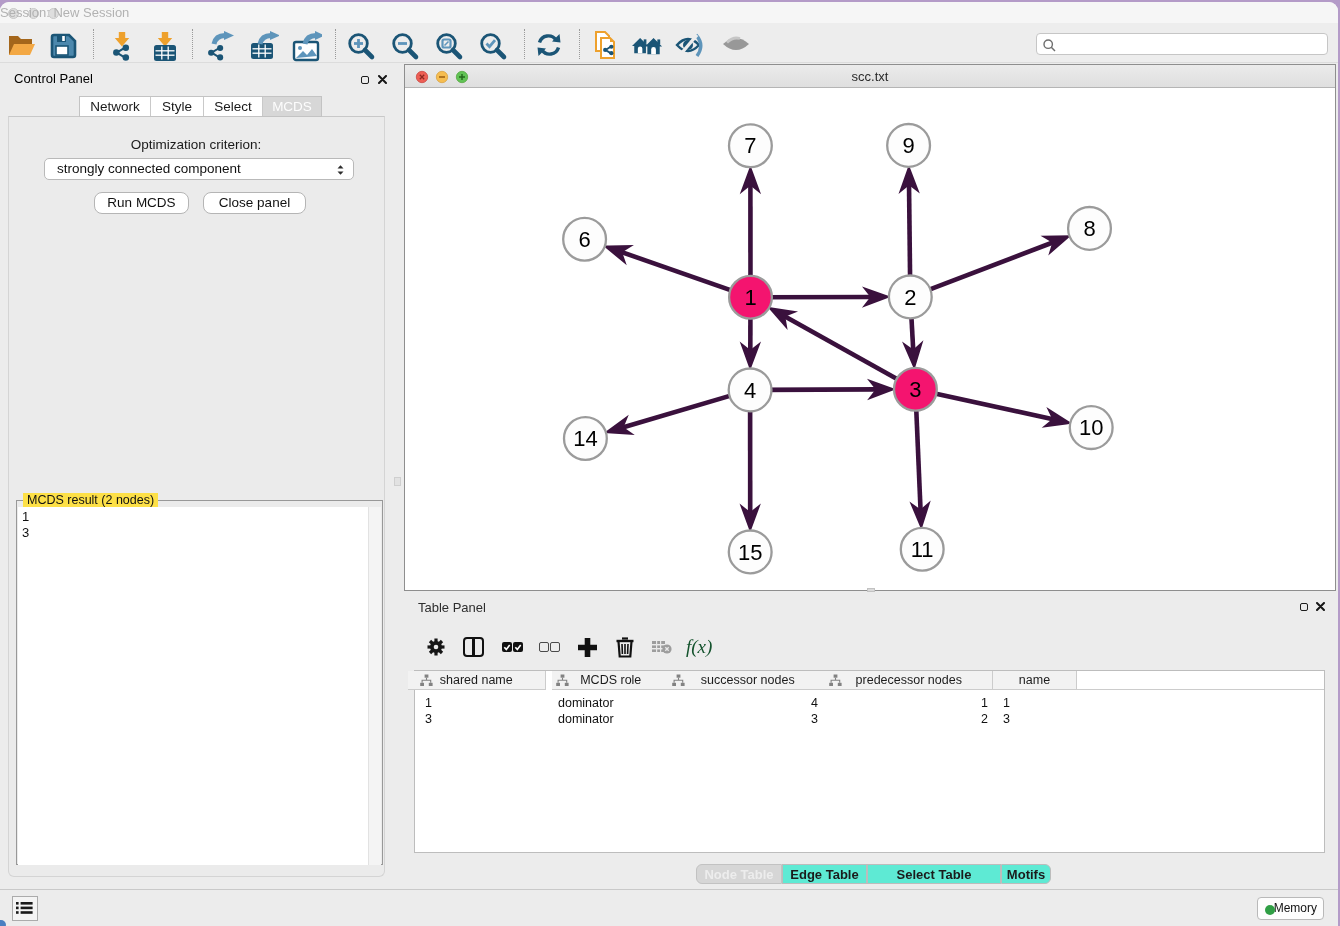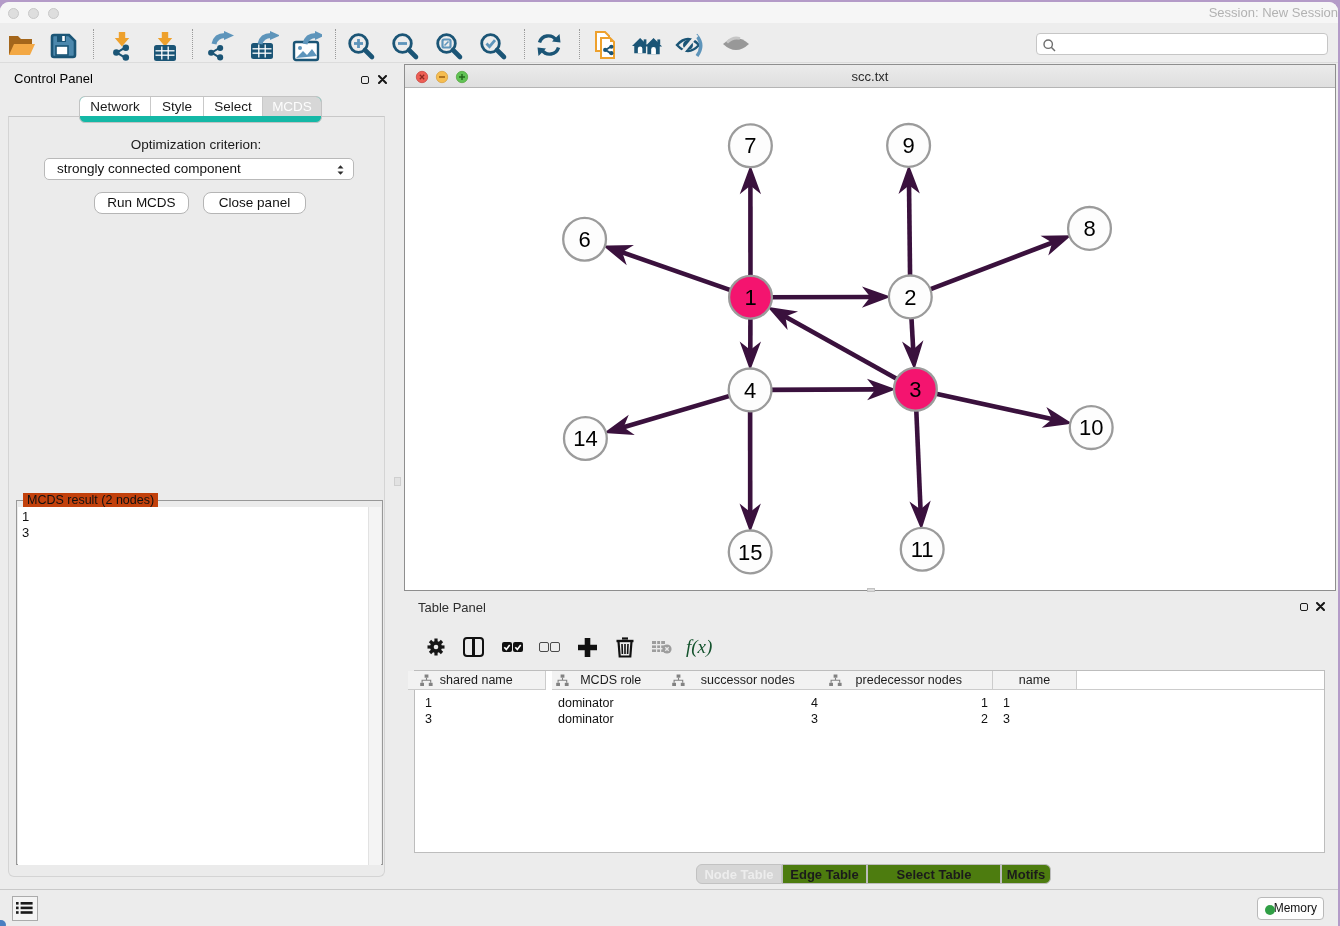--- a/index.html
+++ b/index.html
@@ -1,48 +1,48 @@
 <!DOCTYPE html>
 <html><head><meta charset="utf-8">
 <style>
 *{margin:0;padding:0;box-sizing:border-box}
 html,body{width:1340px;height:926px;overflow:hidden;background:#b49bc8;font-family:"Liberation Sans",sans-serif}
 #app{position:absolute;left:0;top:2px;width:1338px;height:924px;background:#ececec;border-radius:9px 9px 0 0}
 .abs{position:absolute}
 
 #titlebar{position:absolute;left:0;top:2px;width:1338px;height:22px;background:#f6f6f6;border-radius:9px 9px 0 0;border-bottom:1px solid #d2d2d2}
 .tl{position:absolute;top:5.5px;width:11px;height:11px;border-radius:50%;background:#dedede;border:1px solid #c9c9c9}
-#wtitle{position:absolute;left:0;top:3px;width:1338px;text-align:right;font-size:13px;color:#b2b2b2}
+#wtitle{position:absolute;left:0;top:3px;width:1338px;text-align:left;font-size:13px;color:#b2b2b2}
 
 #toolbar{position:absolute;left:0;top:23px;width:1338px;height:40px;background:#ededed;border-bottom:1px solid #dcdcdc}
 .tsep{position:absolute;top:5px;height:30px;width:0;border-left:1px dotted #9a9a9a}
 #search{position:absolute;left:1036px;top:10px;width:292px;height:22px;background:#fff;border:1px solid #c6c6c6;border-radius:4px}
 
 #cp-title{position:absolute;left:14px;top:71px;font-size:13px;color:#000000}
 #tabpane{position:absolute;left:8px;top:116px;width:377px;height:761px;background:#ebebeb;border:1px solid #d4d4d4;border-top:1px solid #c8c8c8;border-radius:0 0 6px 6px}
-.tabgrp{position:absolute;left:79px;top:96px;height:27px;display:flex;border:1px solid #c3c3c3;border-radius:6px;overflow:hidden;background:#14b8a6}
+.tabgrp{position:absolute;left:79px;top:96px;height:21px;display:flex;border:1px solid #c3c3c3;border-radius:0;overflow:hidden;background:#14b8a6}
 .tabgrp .tb{height:19px;line-height:19px;font-size:13.5px;color:#1a1a1a;text-align:center;background:#fff;border-right:1px solid #c9c9c9}
 .tabgrp .tb.sel{background:#d7d7d7;color:#fdfdfd;border-right:none}
 #optlab{position:absolute;left:0;top:137px;width:392px;text-align:center;font-size:13.5px;color:#1a1a1a}
 #combo{position:absolute;left:44px;top:158px;width:310px;height:22px;background:#fff;border:1px solid #b9b9b9;border-radius:5px;font-size:13.5px;color:#111;line-height:20px;padding-left:12px}
 .btn{position:absolute;top:192px;height:22px;background:#fff;border:1px solid #b5b5b5;border-radius:8px;font-size:13.5px;color:#111;text-align:center;line-height:20px}
 #mcdsbox{position:absolute;left:16px;top:500px;width:367px;height:365px;border:1px solid #989898}
-#mcdsbox .lab{position:absolute;left:6px;top:-8px;background:#c2410c;padding:0 4px;font-size:12.5px;color:#111}
+#mcdsbox .lab{position:absolute;left:6px;top:-8px;background:#fde047;padding:0 4px;font-size:12.5px;color:#111}
 #mcdsinner{position:absolute;left:1px;top:6px;width:363px;height:358px;background:#fff}
 #mcdsinner .sb{position:absolute;right:0;top:0;width:13px;height:100%;background:#f4f4f4;border-left:1px solid #e2e2e2}
 #mcdstxt{position:absolute;left:4px;top:2px;font-size:13px;color:#111;line-height:16px}
 
 #netwin{position:absolute;left:404px;top:64px;width:932px;height:527px;border:1px solid #8e8e8e;background:#ffffff}
 #nettitle{position:absolute;left:0;top:0;width:930px;height:23px;background:linear-gradient(#ebebeb,#dfdfdf);border-bottom:1px solid #b5b5b5;text-align:center;font-size:13px;color:#2a2a2a;line-height:23px}
 
 #tp-title{position:absolute;left:418px;top:600px;font-size:13px;color:#2e2e2e}
 #tptable{position:absolute;left:414px;top:670px;width:911px;height:183px;background:#fff;border:1px solid #bdbdbd}
 .th{position:absolute;top:0;height:19px;background:#f2f2f2;border-right:1px solid #ccc;border-bottom:1px solid #ccc;font-size:12.5px;color:#1c1c1c;text-align:center;line-height:19px}
 .td{position:absolute;font-size:12.5px;color:#111;height:16px;line-height:16px}
-.btab{position:absolute;top:864px;height:20px;border:1px solid #bcbcbc;background:#4d7c0f;font-size:13px;font-weight:bold;color:#1b1b1b;text-align:center;line-height:19px}
+.btab{position:absolute;top:864px;height:20px;border:1px solid #bcbcbc;background:#5eead4;font-size:13px;font-weight:bold;color:#1b1b1b;text-align:center;line-height:19px}
 #statusline{position:absolute;left:0;top:889px;width:1338px;border-top:1px solid #c9c9c9}
 #memb{position:absolute;left:1257px;top:897px;width:67px;height:23px;background:#fdfdfd;border:1px solid #b9b9b9;border-radius:4px;font-size:12px;color:#111;line-height:21px;text-align:right;padding-right:6px}
 #memb .dot{position:absolute;left:7px;top:6.5px;width:10px;height:10px;border-radius:50%;background:#2f9e44}
 #listb{position:absolute;left:12px;top:896px;width:26px;height:25px;background:#f4f4f4;border:1px solid #ababab}
 </style></head>
 <body>
 <div id="app"></div>
 <div id="titlebar">
   <div class="tl" style="left:8px"></div>
   <div class="tl" style="left:28px"></div>

